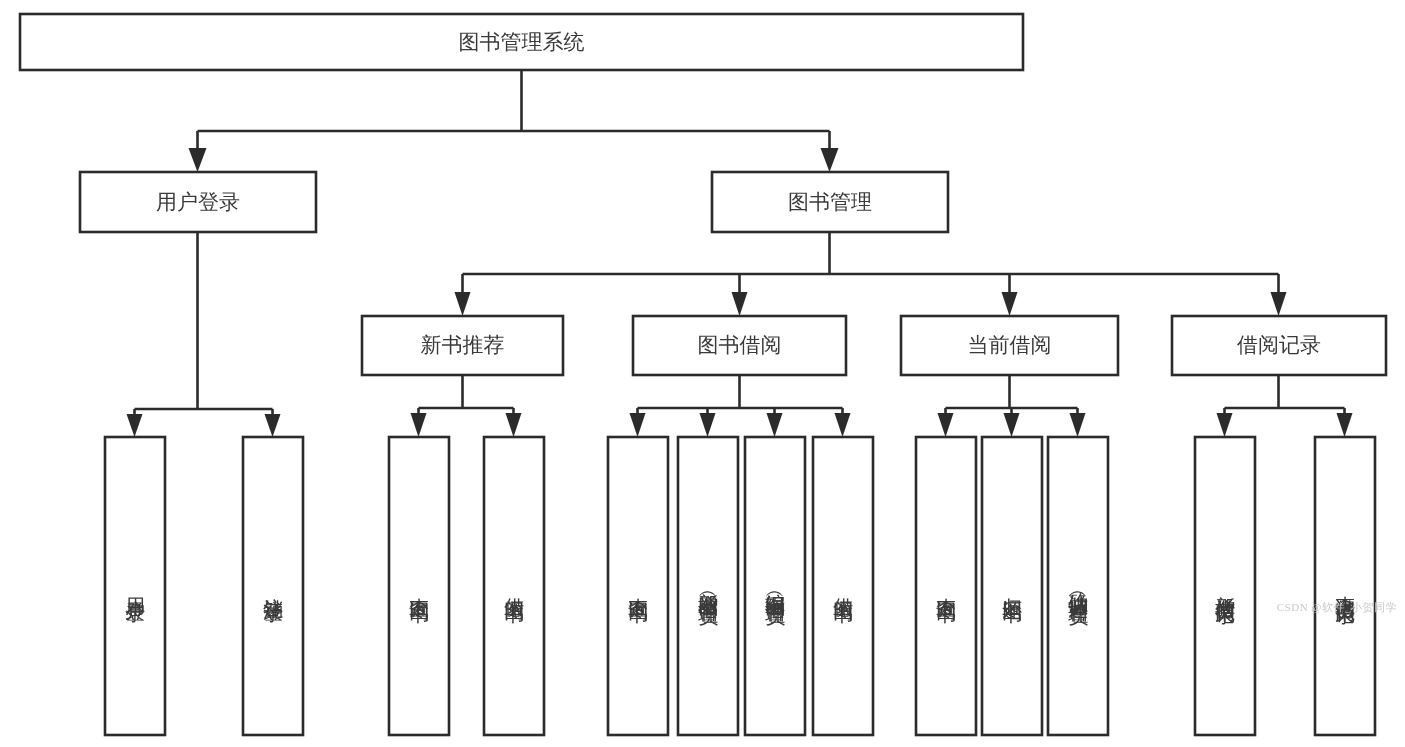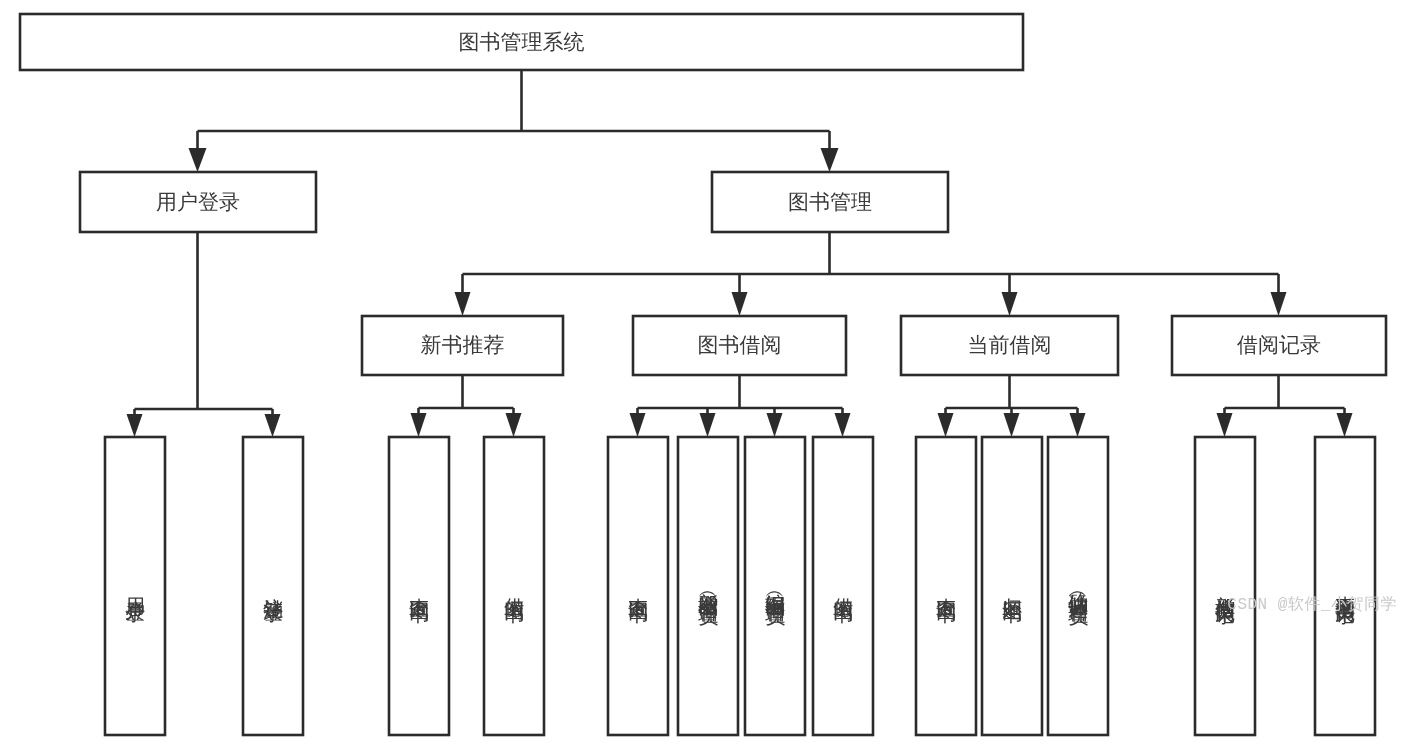--- a/index.html
+++ b/index.html
@@ -59,22 +59,22 @@
     line-height: 1.08;
     letter-spacing: 2px;
     color: #3a3a3a;
     white-space: nowrap;
     pointer-events: none;
   }
   #watermark {
     position: absolute;
     right: 8px;
     bottom: 4px;
-    font-family: Liberation Mono, monospace;
-    font-size: 16px;
+    font-family: Liberation Serif, serif;
+    font-size: 11px;
     color: #c9c9c9;
     letter-spacing: 0.5px;
     user-select: none;
   }
 </style>
 </head>
 <body>
 
 <div id="diagram-root">
 

